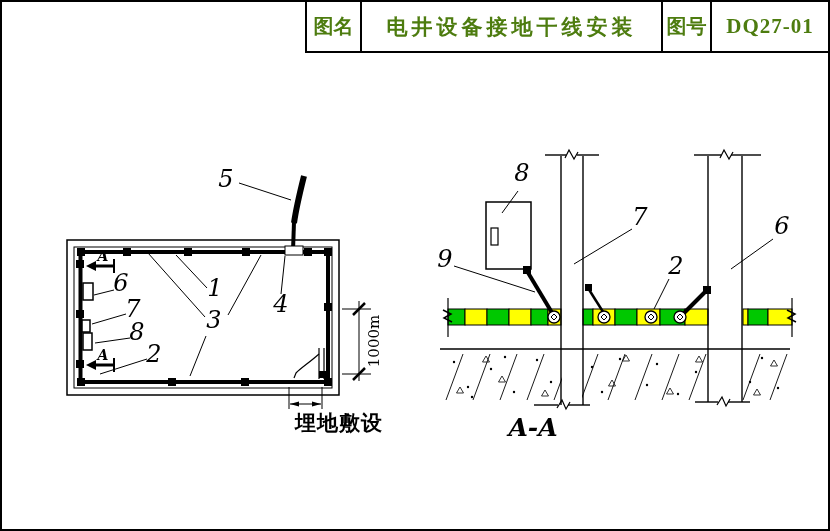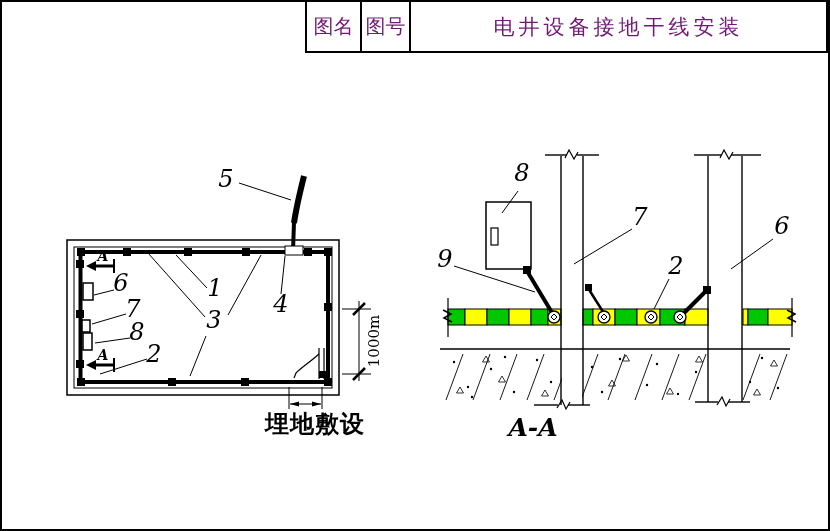--- a/index.html
+++ b/index.html
@@ -10,41 +10,41 @@
   }
   svg{position:absolute;left:0;top:0;}
   
   .titleblock{
     position:absolute;left:303px;top:0;right:0;height:51px;
     border-left:2px solid #000;border-bottom:2px solid #000;
     display:flex;box-sizing:border-box;background:#fff;
   }
   .tb-cell{
     display:flex;align-items:center;justify-content:center;
-    font-size:20px;color:#701a75;box-sizing:border-box;height:100%;
+    font-size:20px;color:#4d7c0f;box-sizing:border-box;height:100%;font-weight:bold;
   }
   .tb-c1{width:55px;border-right:2px solid #000;}
   .tb-c2{flex:1;border-right:2px solid #000;letter-spacing:4px;font-size:21px;}
   .tb-c3{width:49px;border-right:2px solid #000;}
   .tb-c4{width:116px;font-size:21px;letter-spacing:1px;}
   
   .lbl{
     position:absolute;transform:translate(-50%,-50%);
     font-family:"DejaVu Serif",serif;font-style:italic;
     font-size:24px;color:#000;line-height:1;white-space:nowrap;
   }
   .lbl-small{font-size:14px;font-weight:bold;}
   .lbl-view{font-size:25px;font-weight:bold;}
   .lbl-dim{
     font-size:15px;font-style:normal;
     transform:translate(-50%,-50%) rotate(-90deg);
   }
   .lbl-cn{
-    font-style:normal;font-weight:bold;font-size:24px;
-    letter-spacing:1px;font-family:Liberation Serif, serif;
+    font-style:normal;font-weight:bold;font-size:21px;
+    letter-spacing:1px;font-family:Liberation Mono, monospace;margin-left:24px;
   }
 </style>
 </head>
 <body>
 
 <div class="page">
 
   <svg width="830" height="531" viewBox="0 0 830 531">
     <g stroke="#000" fill="none">
 
@@ -256,22 +256,23 @@
         <line x1="452" y1="264" x2="533" y2="290"></line>
         <line x1="630" y1="227" x2="572" y2="262"></line>
         <line x1="667" y1="277" x2="652" y2="307"></line>
         <line x1="771" y1="237" x2="729" y2="267"></line>
       </g>
     </g>
   </svg>
 
   <div class="titleblock">
     <div class="tb-cell tb-c1">图名</div>
+    <div class="tb-cell tb-c2">电井设备接地干线安装</div>
     <div class="tb-cell tb-c3">图号</div>
-    <div class="tb-cell tb-c2">电井设备接地干线安装</div>
+    <div class="tb-cell tb-c4">DQ27-01</div>
   </div>
 
   <div class="lbl" style="left:224px;top:177px;">5</div>
   <div class="lbl" style="left:213px;top:286px;">1</div>
   <div class="lbl" style="left:212px;top:318px;">3</div>
   <div class="lbl" style="left:279px;top:302px;">4</div>
   <div class="lbl" style="left:119px;top:281px;">6</div>
   <div class="lbl" style="left:131px;top:307px;">7</div>
   <div class="lbl" style="left:135px;top:330px;">8</div>
   <div class="lbl" style="left:152px;top:352px;">2</div>

